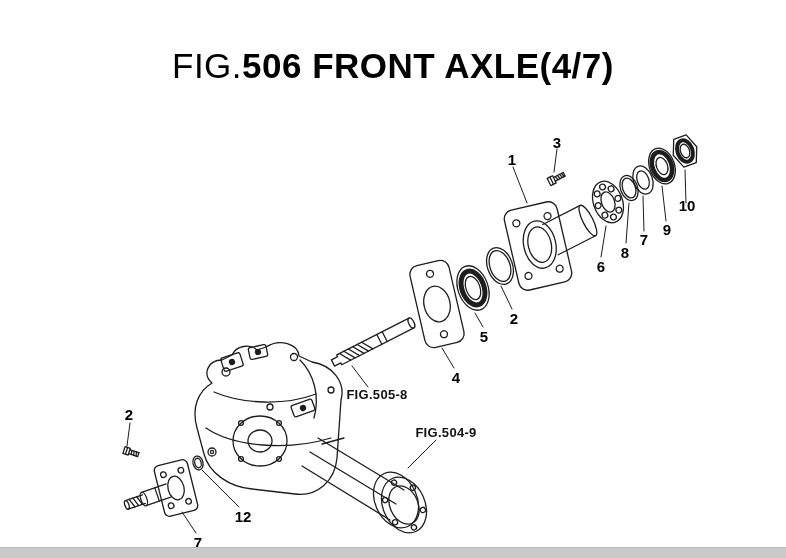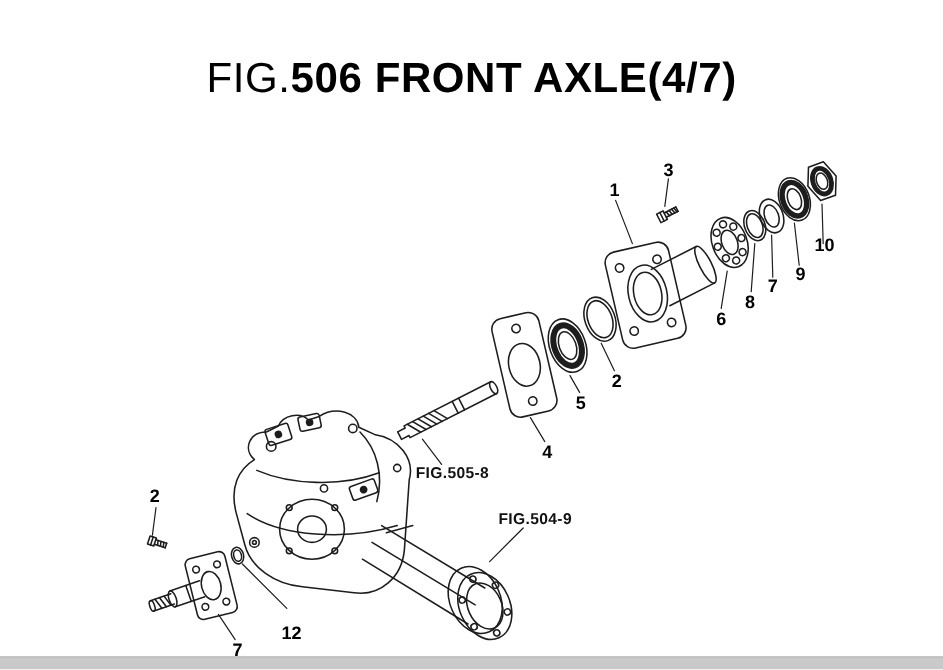--- a/index.html
+++ b/index.html
@@ -245,20 +245,20 @@
   <span class="callout" style="left:514px;top:318px">2</span>
   <span class="callout" style="left:557px;top:142px">3</span>
   <span class="callout" style="left:456px;top:377px">4</span>
   <span class="callout" style="left:484px;top:336px">5</span>
   <span class="callout" style="left:601px;top:266px">6</span>
   <span class="callout" style="left:644px;top:239px">7</span>
   <span class="callout" style="left:625px;top:252px">8</span>
   <span class="callout" style="left:667px;top:229px">9</span>
   <span class="callout" style="left:687px;top:205px">10</span>
   <span class="callout" style="left:198px;top:542px">7</span>
-  <span class="callout" style="left:243px;top:528px">12</span>
+  <span class="callout" style="left:243px;top:516px">12</span>
   <span class="callout" style="left:129px;top:414px">2</span>
 
   <span class="figref" style="left:377px;top:394px">FIG.505-8</span>
   <span class="figref" style="left:446px;top:432px">FIG.504-9</span>
 
   <div class="bottom-bar"></div>
 </div>
 
 </body></html>

